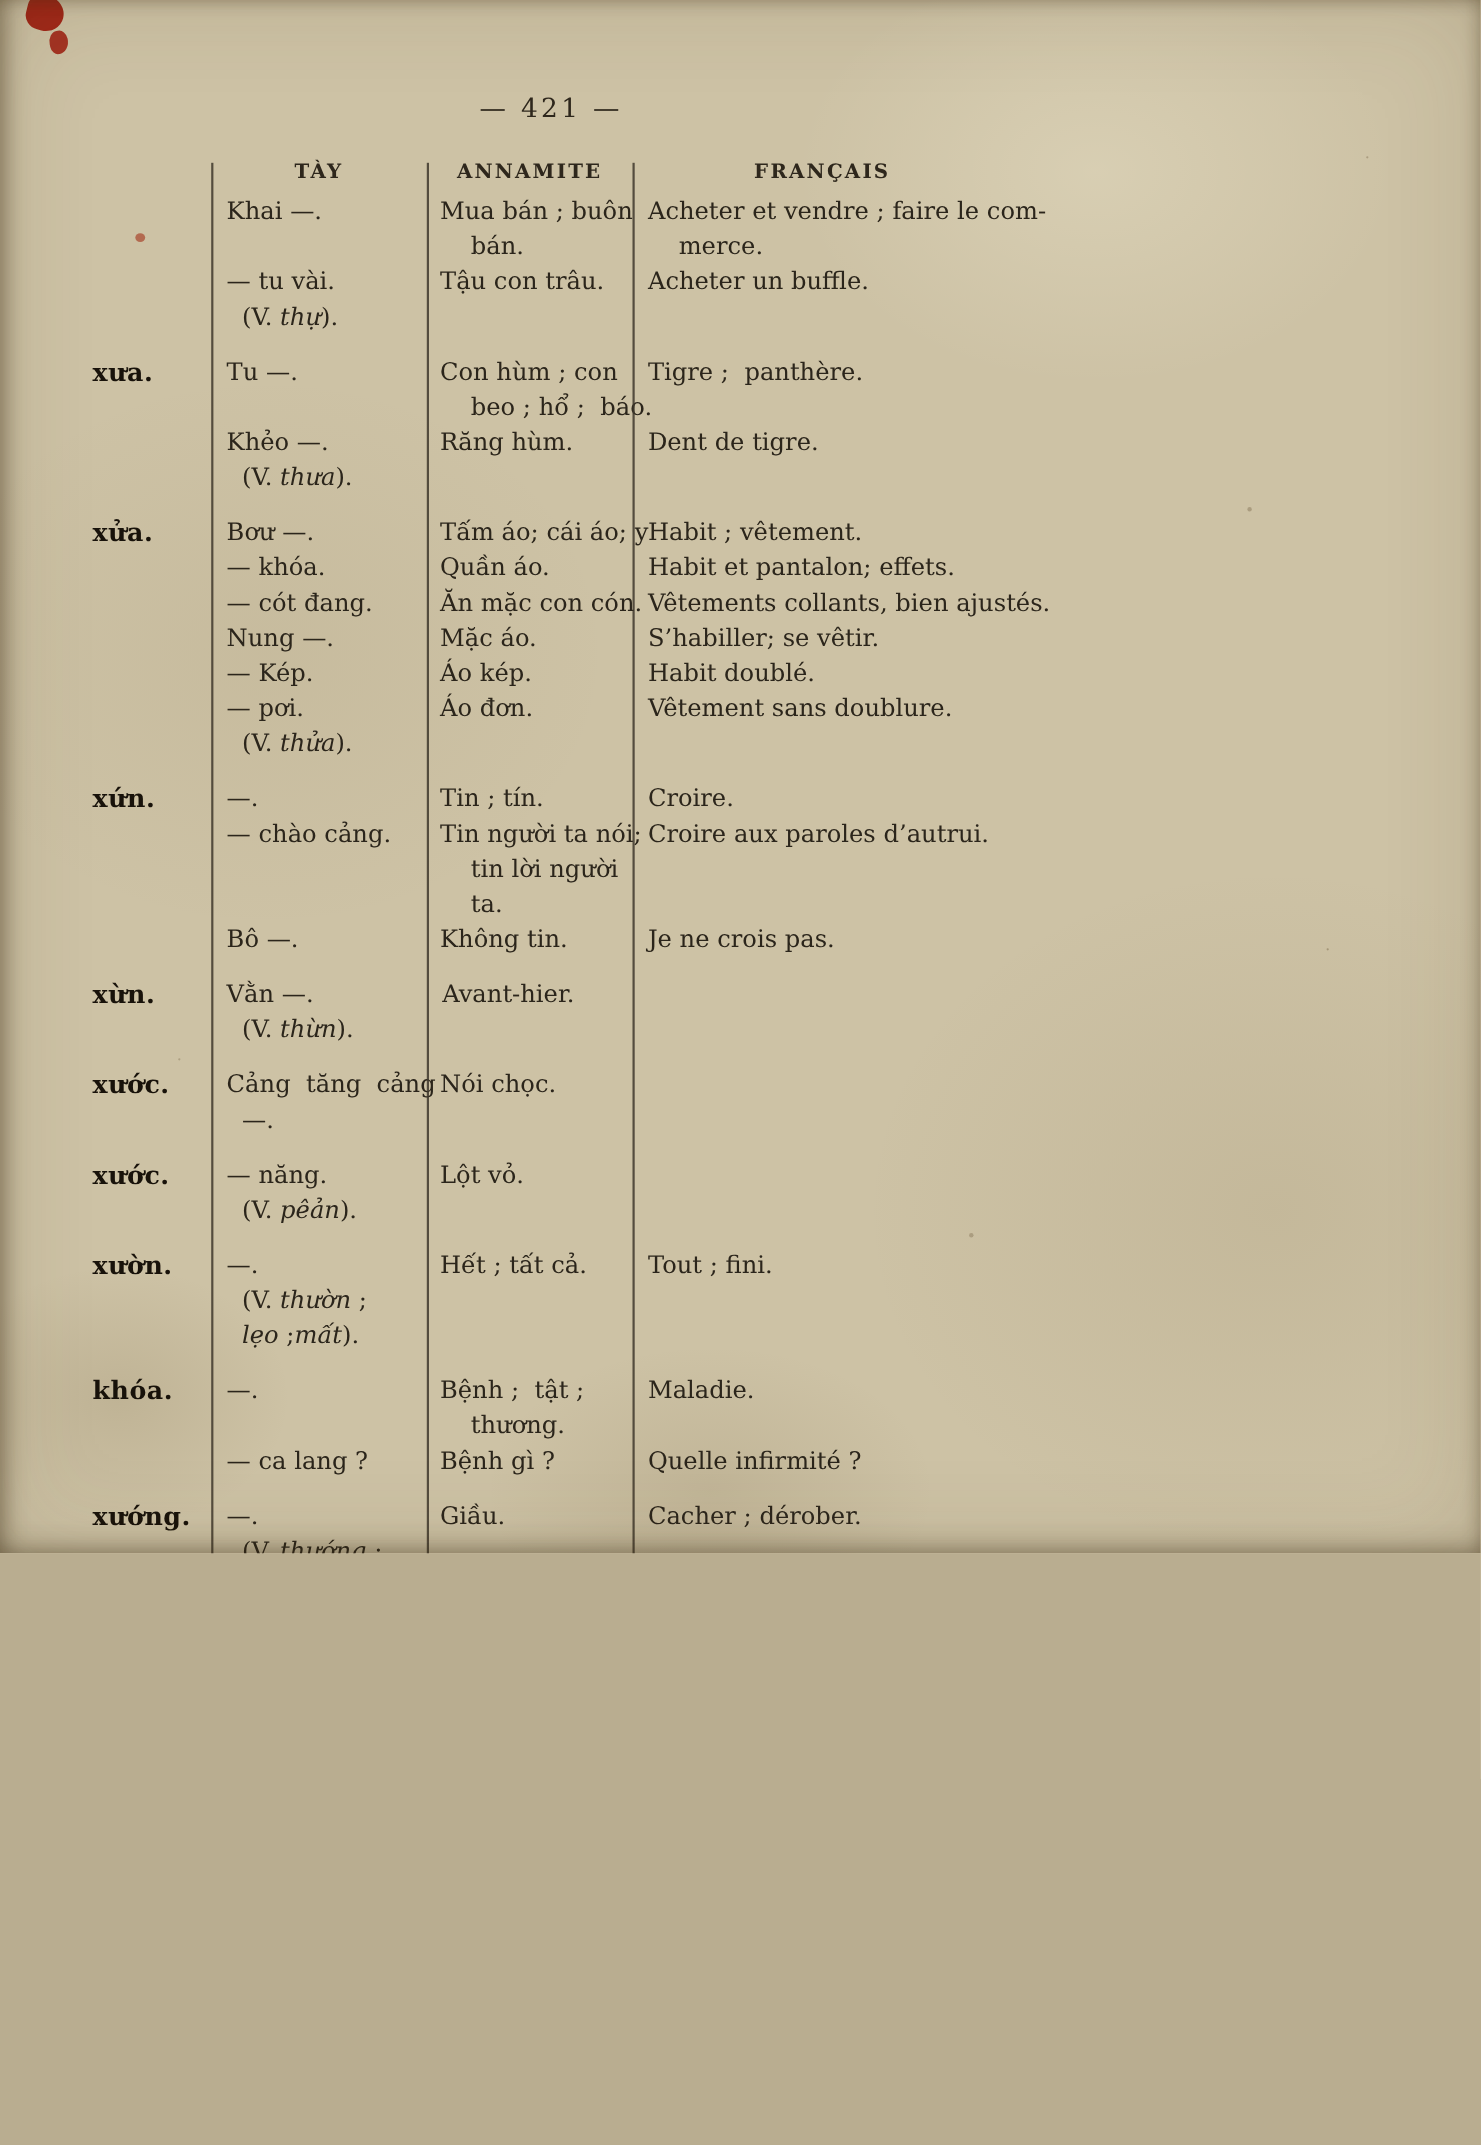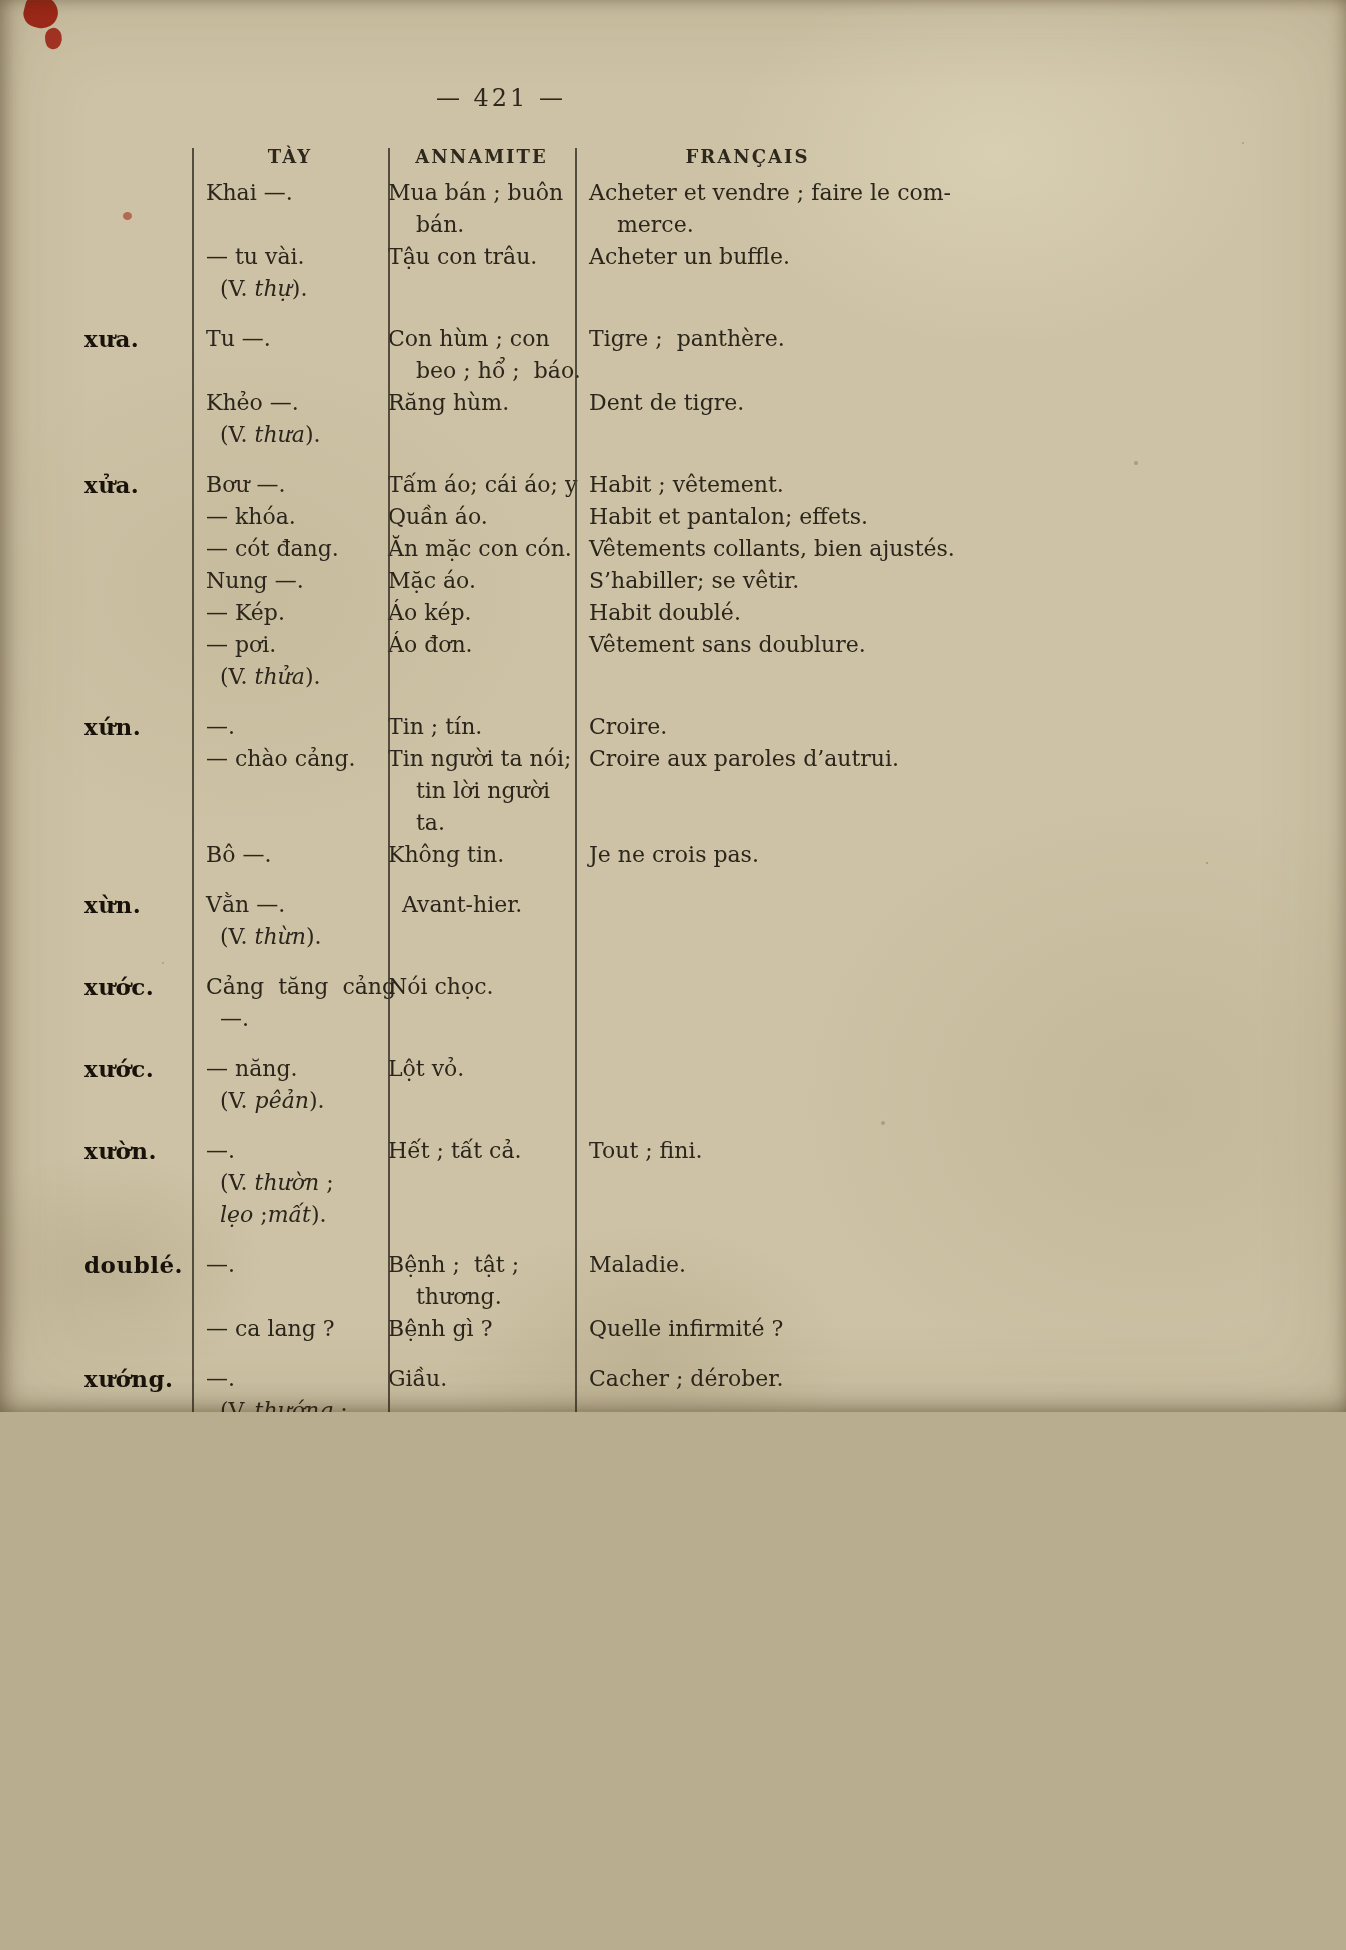--- a/index.html
+++ b/index.html
@@ -61,21 +61,21 @@
   .r2{left:306px}
   .r3{left:493px}
   .headers{display:grid;grid-template-columns:var(--cols);padding-bottom:10px}
   .colhead{
     text-align:center;font-size:18px;font-weight:bold;letter-spacing:2px;color:#2e271c;
   }
   .row{display:grid;grid-template-columns:var(--cols)}
   .cell{white-space:pre;font-size:22px;line-height:32px}
   .cell.hw{font-weight:bold;font-size:23px;letter-spacing:.5px;color:#18120a;padding-left:2px}
   .cell.tay{padding-left:14px}
-  .cell.ann{}
+  .cell.ann{padding-left:12px}
   .cell.fr{padding-left:14px}
   .cell i{font-style:italic}
   .entry{margin-bottom:18px}
 </style>
 </head>
 <body>
 
 <main class="page">
   <div class="stain stain-a"></div>
   <div class="stain stain-b"></div>
@@ -220,21 +220,21 @@
             <div class="cell hw">xườn.</div>
             <div class="cell tay">—.
   (V. <i>thườn</i> ;
   <i>lẹo</i> ;<i>mất</i>).</div>
             <div class="cell ann">Hết ; tất cả.</div>
             <div class="cell fr">Tout ; fini.</div>
           </div>
         </div>
         <div class="entry">
           <div class="row">
-            <div class="cell hw">doublé.</div>
+            <div class="cell hw">khóa.</div>
             <div class="cell tay">—.</div>
             <div class="cell ann">Bệnh ;  tật ;
     thương.</div>
             <div class="cell fr">Maladie.</div>
           </div>
           <div class="row">
             <div class="cell hw"></div>
             <div class="cell tay">— ca lang ?</div>
             <div class="cell ann">Bệnh gì ?</div>
             <div class="cell fr">Quelle infirmité ?</div>

